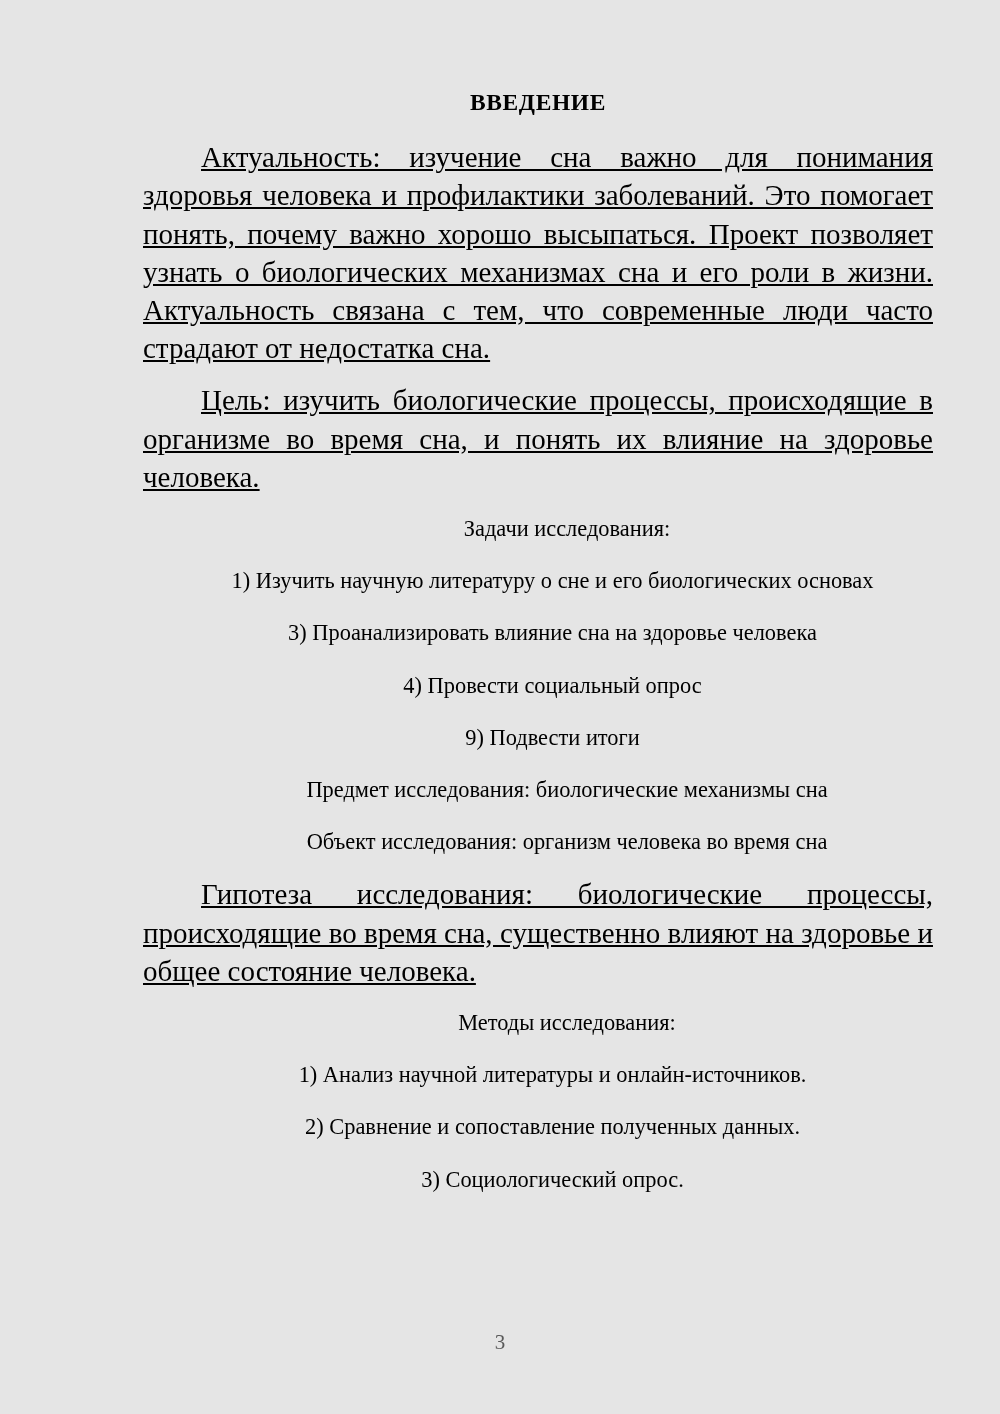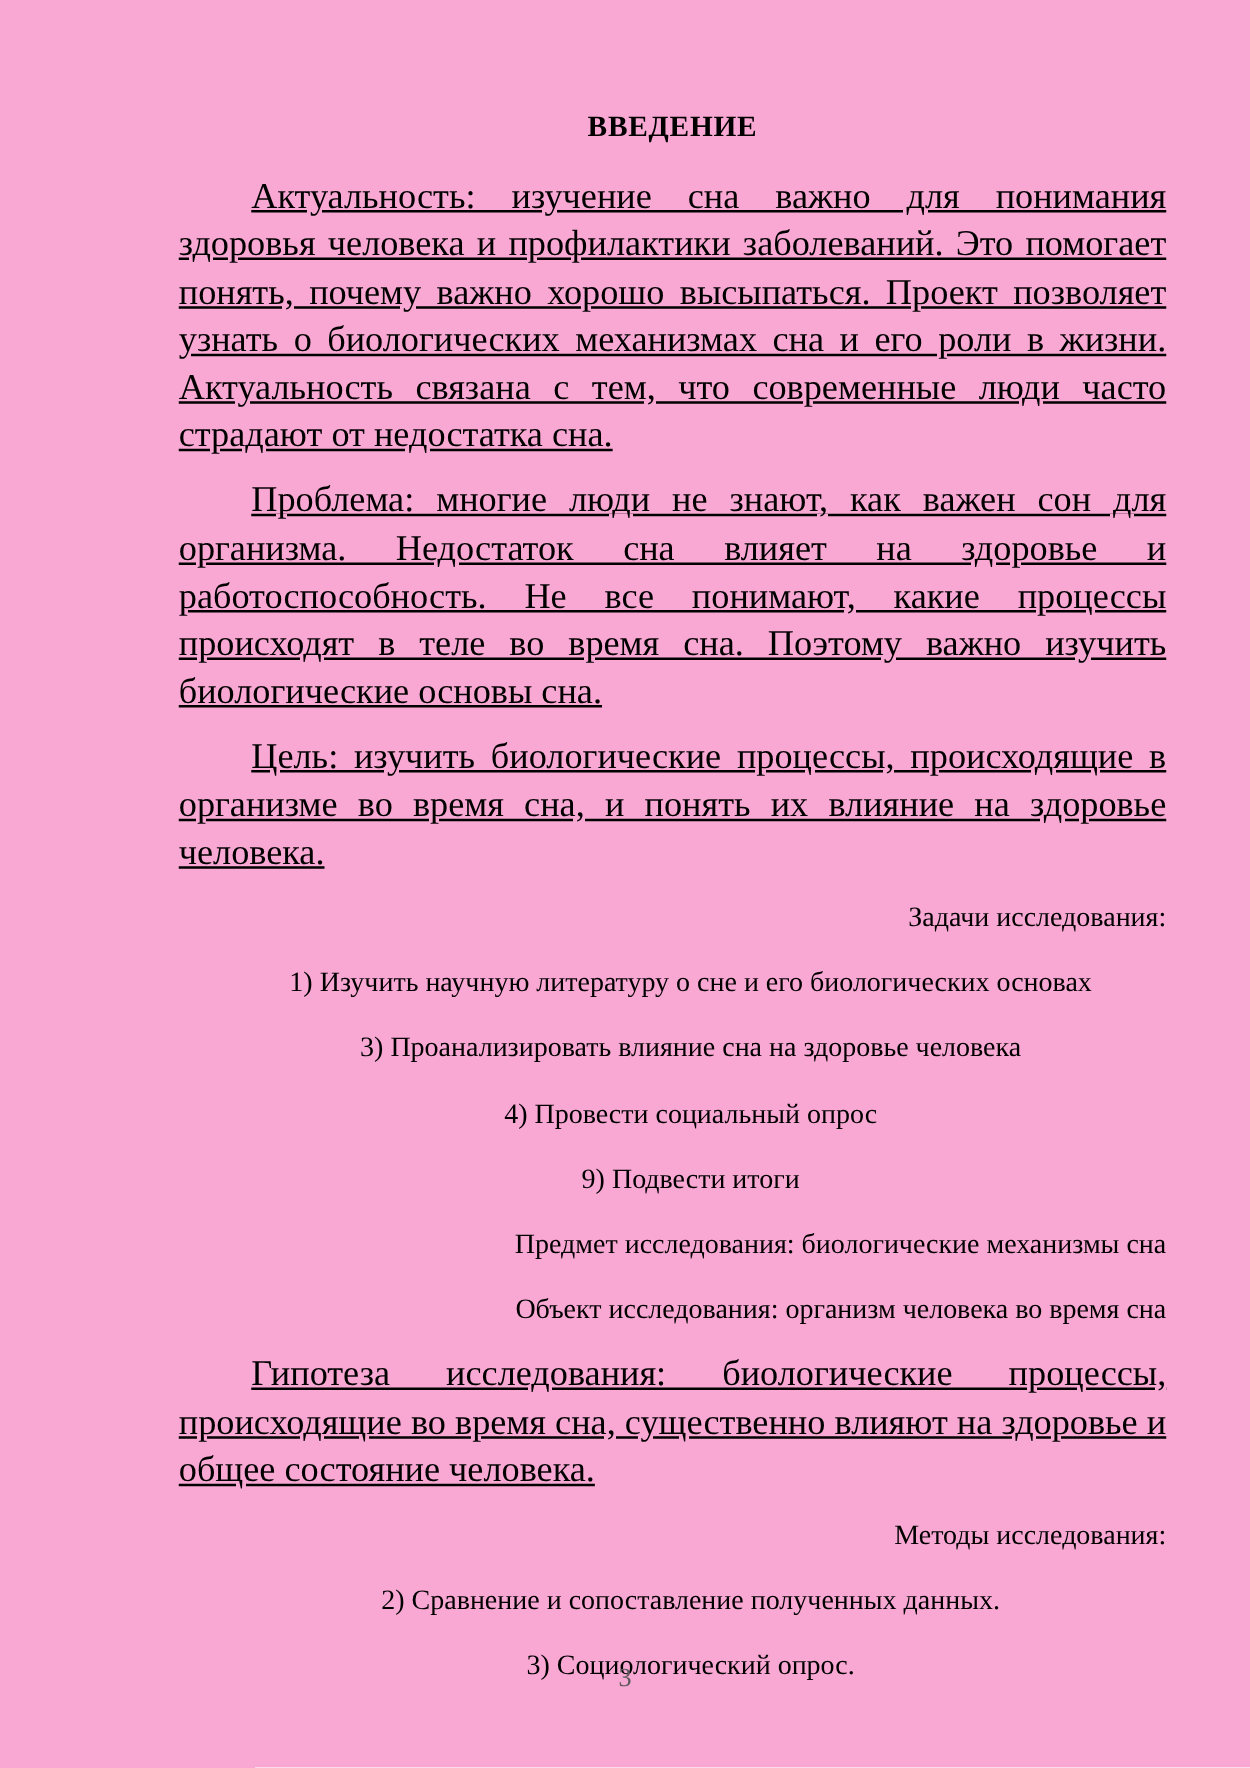--- a/index.html
+++ b/index.html
@@ -6,21 +6,21 @@
   html, body {
     margin: 0;
     padding: 0;
     background: #ffffff;
   }
 
   .page {
     position: relative;
     width: 1000px;
     height: 1414px;
-    background: #f9a8d4;
+    background: #e5e5e5;
     box-sizing: border-box;
     font-family: "Liberation Serif", "DejaVu Serif", serif;
     color: #000000;
     overflow: hidden;
   }
 
   .content {
     position: absolute;
     left: 143px;
     top: 88px;
@@ -53,21 +53,21 @@
     margin: 0 0 14px 0;
     text-align: center;
     text-indent: 0;
     padding-left: 29px;
     font-size: 22.4px;
     line-height: 38.2px;
   }
 
   .heading-line {
     margin: 12px 0 14px 0;
-    text-align: right;
+    text-align: center;
     text-indent: 58px;
     font-size: 22.4px;
     line-height: 38.2px;
   }
 
   .page-number {
     position: absolute;
     left: 0;
     right: 0;
     top: 1330px;
@@ -80,38 +80,38 @@
 </head>
 <body>
 
 <div class="page">
   <div class="content">
 
     <h1 class="doc-title">ВВЕДЕНИЕ</h1>
 
     <p class="para">Актуальность: изучение сна важно для понимания здоровья человека и профилактики заболеваний. Это помогает понять, почему важно хорошо высыпаться. Проект позволяет узнать о биологических механизмах сна и его роли в жизни. Актуальность связана с тем, что современные люди часто страдают от недостатка сна.</p>
 
-    <p class="para">Проблема: многие люди не знают, как важен сон для организма. Недостаток сна влияет на здоровье и работоспособность. Не все понимают, какие процессы происходят в теле во время сна. Поэтому важно изучить биологические основы сна.</p>
 
     <p class="para">Цель: изучить биологические процессы, происходящие в организме во время сна, и понять их влияние на здоровье человека.</p>
 
     <p class="heading-line">Задачи исследования:</p>
 
     <p class="list-line">1) Изучить научную литературу о сне и его биологических основах</p>
     <p class="list-line">3) Проанализировать влияние сна на здоровье человека</p>
     <p class="list-line">4) Провести социальный опрос</p>
     <p class="list-line">9) Подвести итоги</p>
 
     <p class="heading-line">Предмет исследования: биологические механизмы сна</p>
 
     <p class="heading-line">Объект исследования: организм человека во время сна</p>
 
     <p class="para">Гипотеза исследования: биологические процессы, происходящие во время сна, существенно влияют на здоровье и общее состояние человека.</p>
 
     <p class="heading-line">Методы исследования:</p>
 
+    <p class="list-line">1) Анализ научной литературы и онлайн-источников.</p>
     <p class="list-line">2) Сравнение и сопоставление полученных данных.</p>
     <p class="list-line">3) Социологический опрос.</p>
 
   </div>
 
   <div class="page-number">3</div>
 </div>
 
 </body></html>

